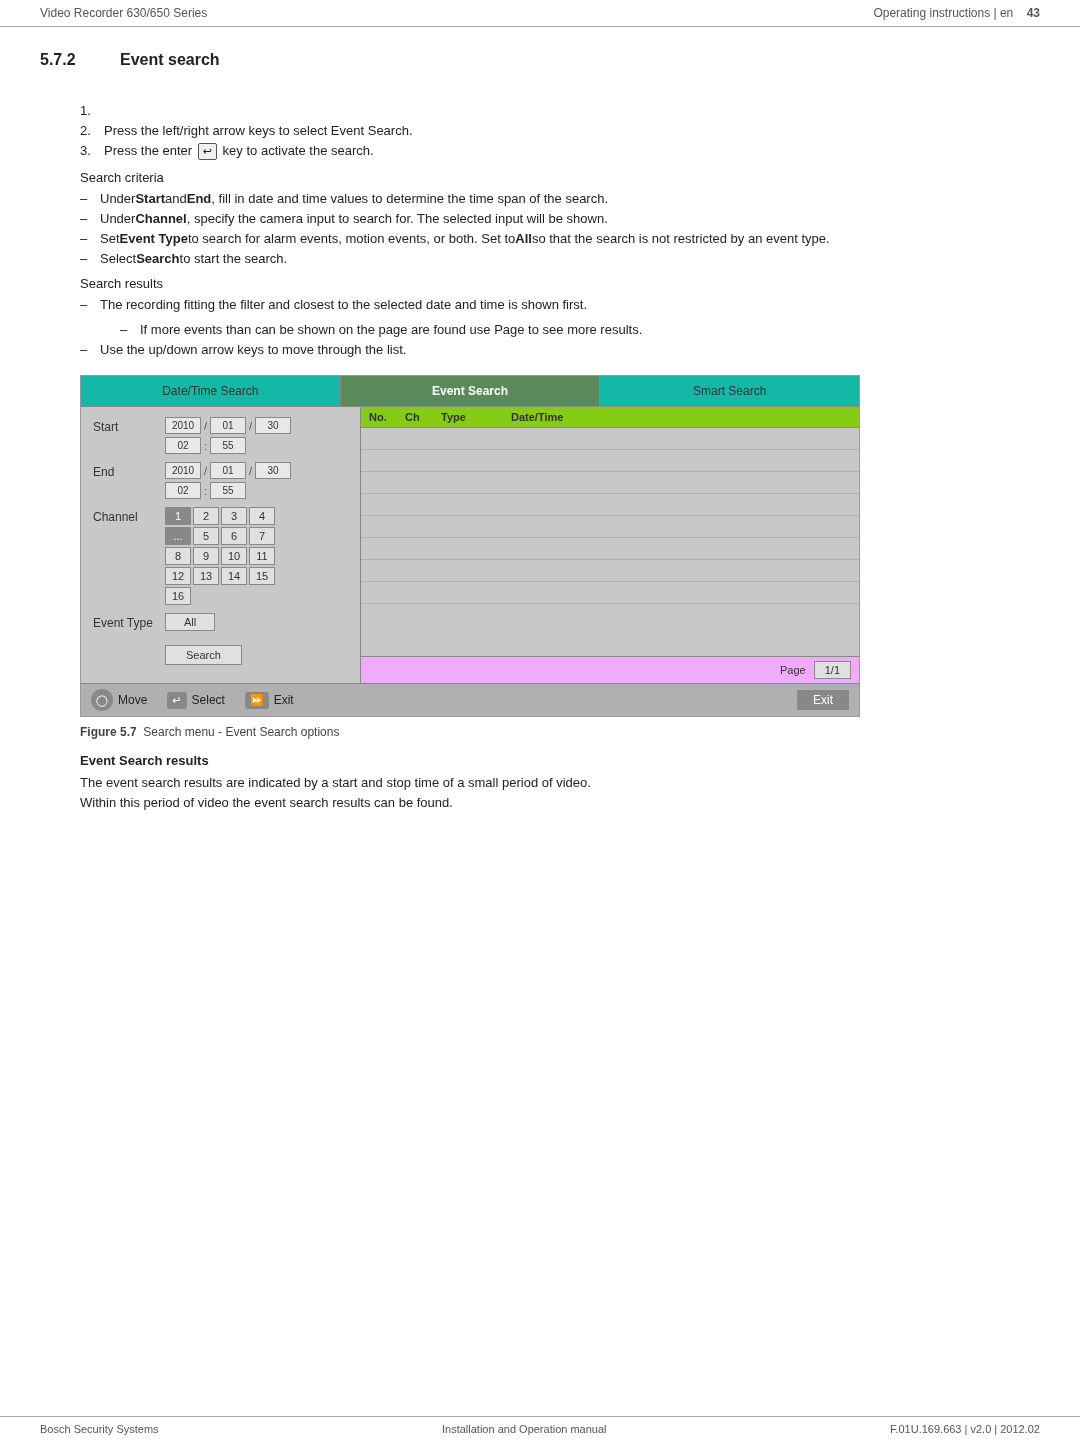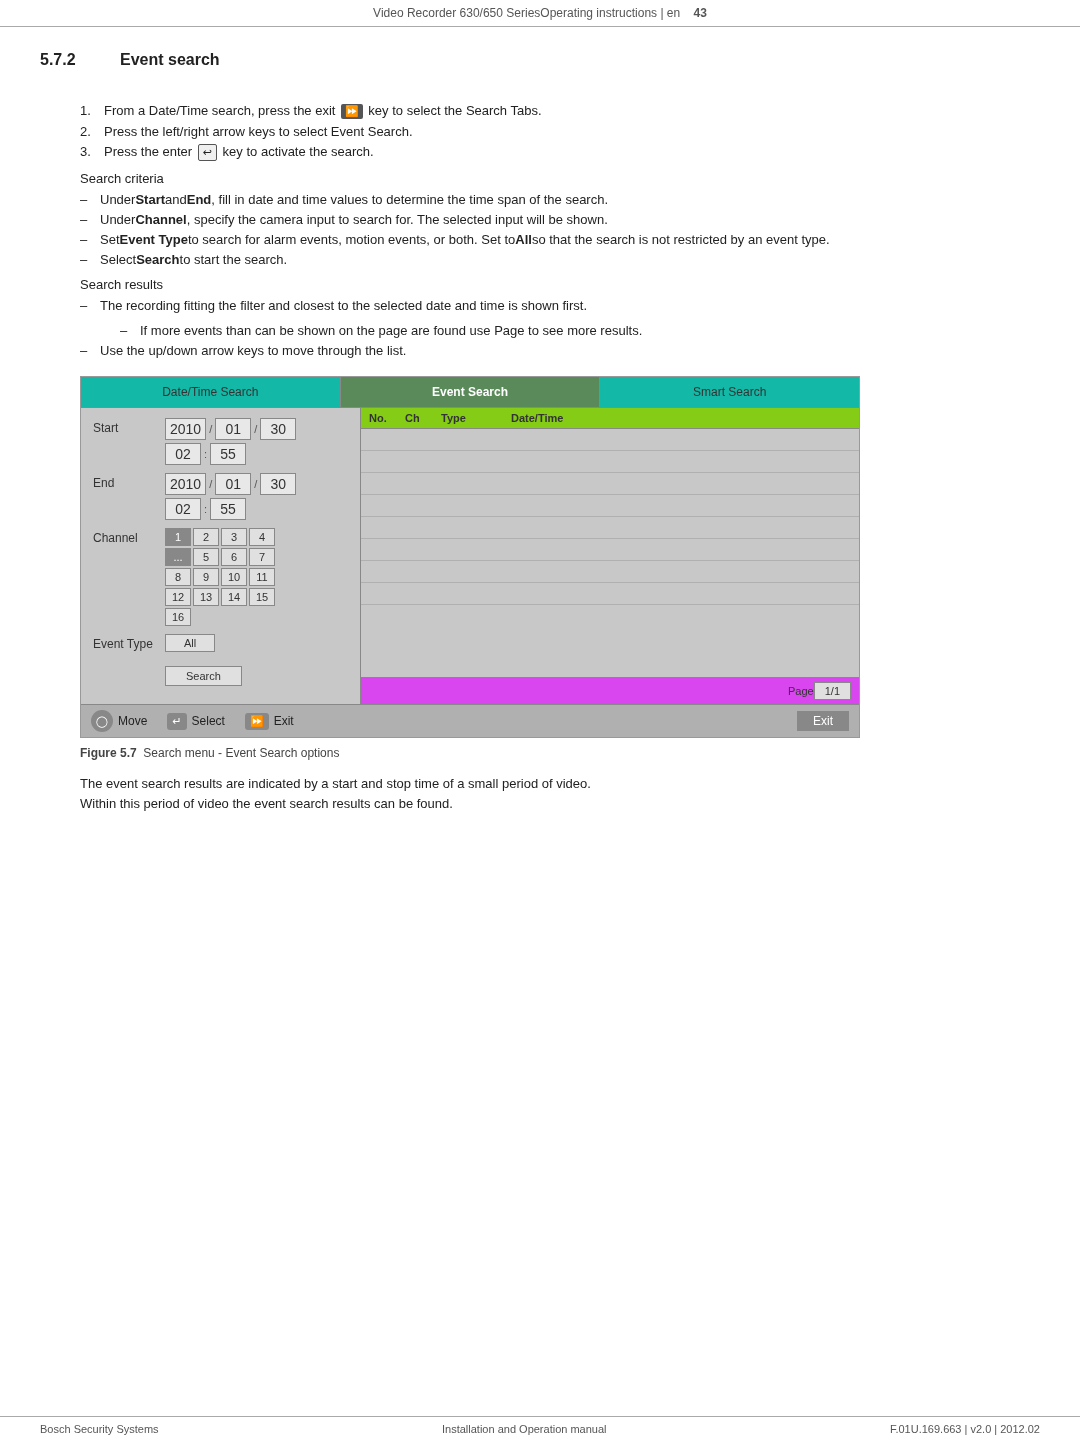--- a/index.html
+++ b/index.html
@@ -10,21 +10,21 @@
       color: #222;
       width: 1080px;
       min-height: 1441px;
     }
 
     
     .page-header {
       border-bottom: 1px solid #aaa;
       padding: 6px 40px;
       display: flex;
-      justify-content: center;
+      justify-content: space-between;
       align-items: center;
     }
     .page-header .left { font-size: 12px; color: #555; }
     .page-header .right { font-size: 12px; color: #555; }
     .page-header .right strong { font-weight: bold; }
 
     
     .page-footer {
       border-top: 1px solid #aaa;
       padding: 6px 40px;
@@ -211,21 +211,21 @@
     .time-row {
       display: flex;
       gap: 2px;
       align-items: center;
     }
 
     .input-box {
       background: #e8e8e8;
       border: 1px solid #888;
       color: #333;
-      font-size: 14px;
+      font-size: 10px;
       padding: 2px 4px;
       min-width: 36px;
       text-align: center;
     }
     .sep {
       color: #555;
       font-size: 11px;
       padding: 2px 1px;
     }
 
@@ -306,21 +306,22 @@
       border-bottom: 1px solid #b0b0b0;
       min-height: 22px;
     }
 
     .page-row {
       display: flex;
       align-items: center;
       justify-content: flex-end;
       padding: 4px 8px;
       border-top: 1px solid #888;
-      background: #d946ef;
+      gap: 8px;
+      background: #f0abfc;
     }
     .page-label {
       font-size: 11px;
       color: #333;
     }
     .page-val {
       background: #e0e0e0;
       border: 1px solid #888;
       padding: 2px 10px;
       font-size: 11px;
@@ -411,21 +412,20 @@
 <div class="content">
 
   <div class="section-title-row">
     <span class="section-num">5.7.2</span>
     <span class="section-title">Event search</span>
   </div>
 
   <ol class="numbered-list">
     <li>
       <span class="num">1.</span>
-      <span>From a Date/Time search, press the exit <span class="exit-key-icon">⏩</span> key to select the Search Tabs.</span>
     </li>
     <li>
       <span class="num">2.</span>
       <span>Press the left/right arrow keys to select Event Search.</span>
     </li>
     <li>
       <span class="num">3.</span>
       <span>Press the enter <span class="enter-key-icon">↩</span> key to activate the search.</span>
     </li>
   </ol>
@@ -581,20 +581,21 @@
       <button class="exit-right">Exit</button>
     </div>
 
   </div>
 
   <div class="figure-caption">
     <strong>Figure 5.7</strong>
     &nbsp;<span>Search menu - Event Search options</span>
   </div>
 
+  <div class="results-para-heading">Event Search results</div>
   <p class="results-para">
     <span>The event search results are indicated by a start and stop time of a small period of video.</span><br>
     <span>Within this period of video the event search results can be found.</span>
   </p>
 
 </div>
 
 <div class="page-footer">
   <span>Bosch Security Systems</span>
   <span>Installation and Operation manual</span>

